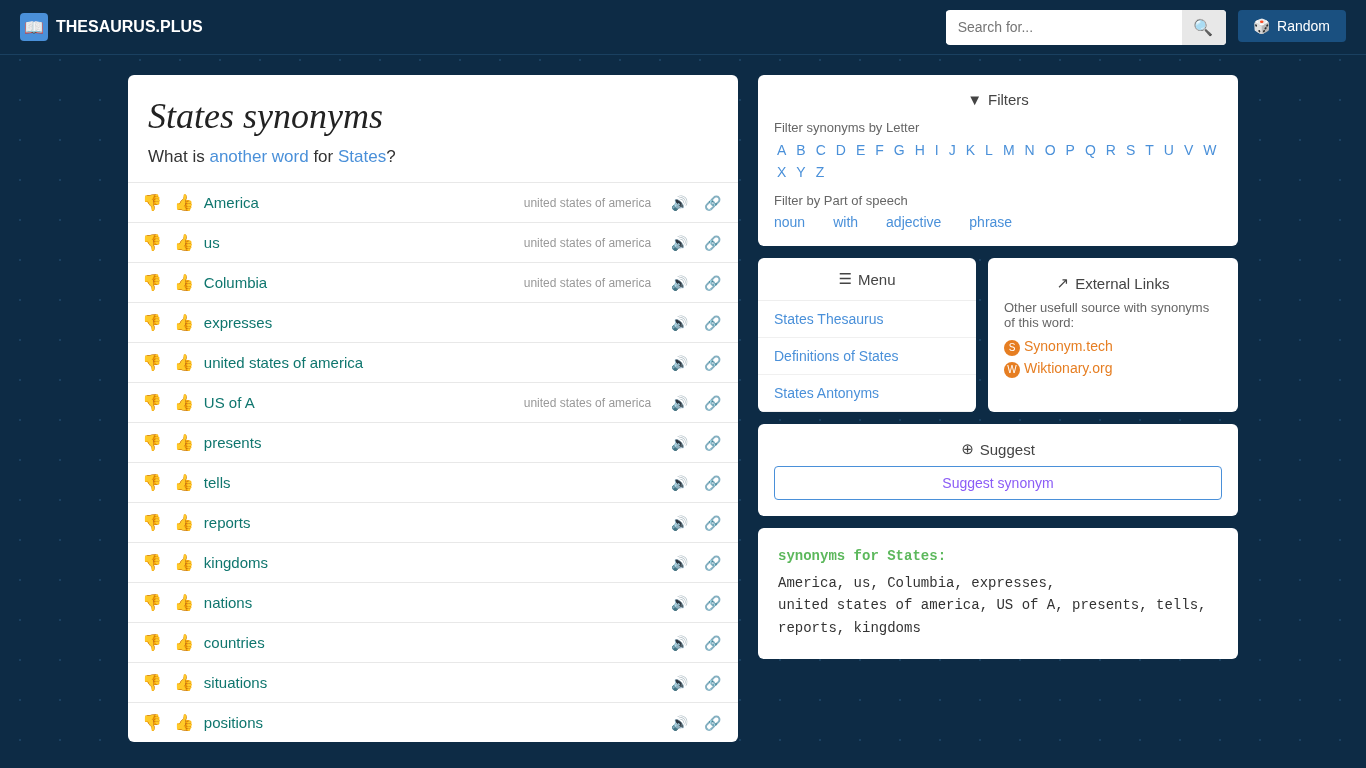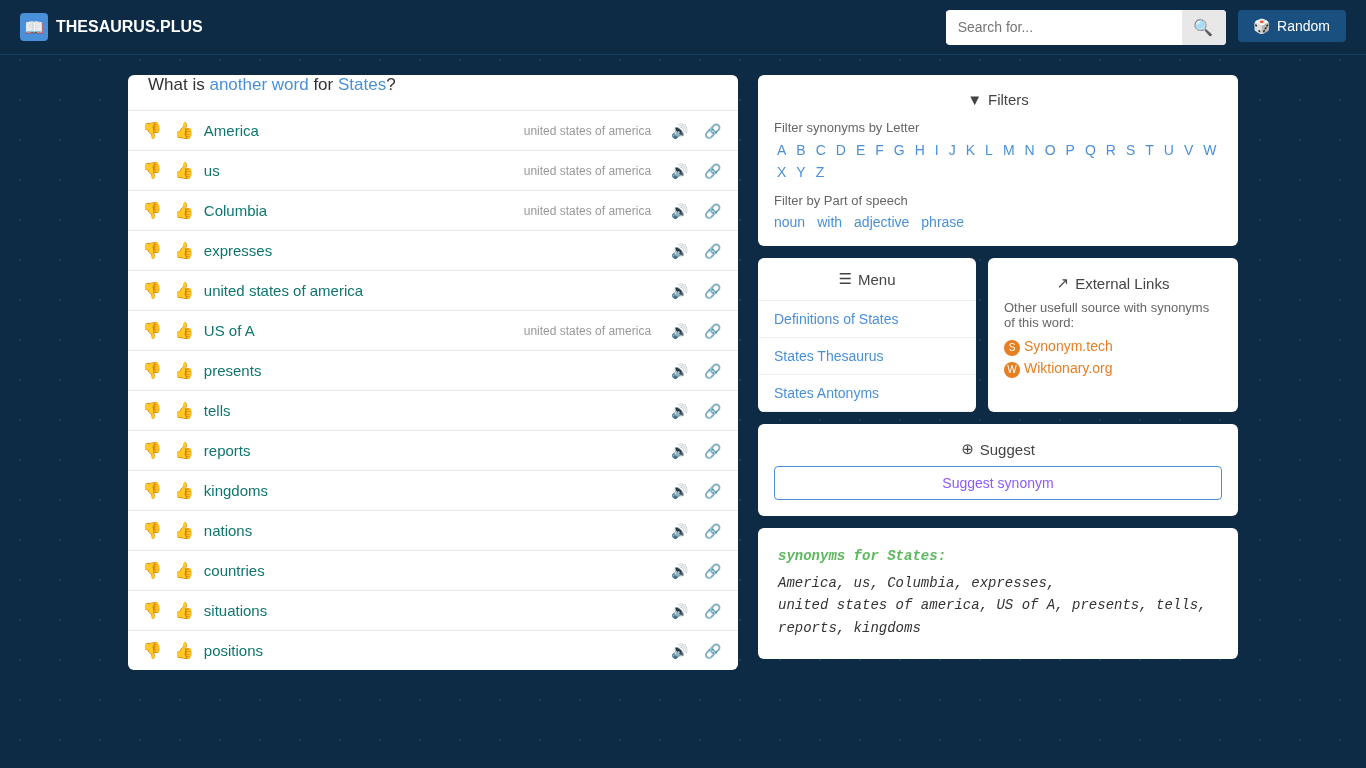--- a/index.html
+++ b/index.html
@@ -194,21 +194,21 @@
       margin-bottom: 12px;
     }
     .letter-link {
       color: #4a90d9;
       text-decoration: none;
       font-size: 14px;
       padding: 1px 3px;
     }
     .pos-filter {
       display: flex;
-      gap: 12px;
+      gap: 28px;
       flex-wrap: wrap;
     }
     .pos-link {
       color: #4a90d9;
       text-decoration: none;
       font-size: 14px;
     }
 
     
     .menu-card {
@@ -313,21 +313,20 @@
     }
 
     
     .summary-card {
       background: white;
       border-radius: 6px;
       padding: 20px;
       font-family: 'Courier New', monospace;
       font-size: 14px;
       color: #333;
-      font-style: italic;
     }
     .summary-title {
       color: #5cb85c;
       margin-bottom: 8px;
       font-weight: bold;
     }
     .summary-text {
       color: #333;
       line-height: 1.6;
     }
@@ -348,20 +347,21 @@
     <button class="random-btn">
       <span>🎲</span>
       <span>Random</span>
     </button>
   </div>
 </div>
 
 <div class="main-container">
 
   <div class="left-panel">
+    <h1 class="page-title">States synonyms</h1>
     <p class="subtitle">
       <span>What is</span>
       <a class="another-word" href="#">another word</a>
       <span>for</span>
       <a class="states-link" href="#">States</a><span>?</span>
     </p>
 
     <div id="synonym-list">
 
     <div class="synonym-row">
@@ -525,22 +525,22 @@
     </div>
 
     <div style="display:flex; gap:12px;">
 
       <div class="menu-card" style="flex:1;">
         <div class="menu-header">
           <span>☰</span>
           <span>Menu</span>
         </div>
         <div id="menu-items">
+            <a href="#" class="menu-item">States Thesaurus</a>
             <a href="#" class="menu-item">Definitions of States</a>
-            <a href="#" class="menu-item">States Thesaurus</a>
             <a href="#" class="menu-item">States Antonyms</a>
           </div>
       </div>
 
       <div class="ext-card" style="flex:1;">
         <div class="ext-header">
           <span>↗</span>
           <span>External Links</span>
         </div>
         <div class="ext-desc">Other usefull source with synonyms of this word:</div>

